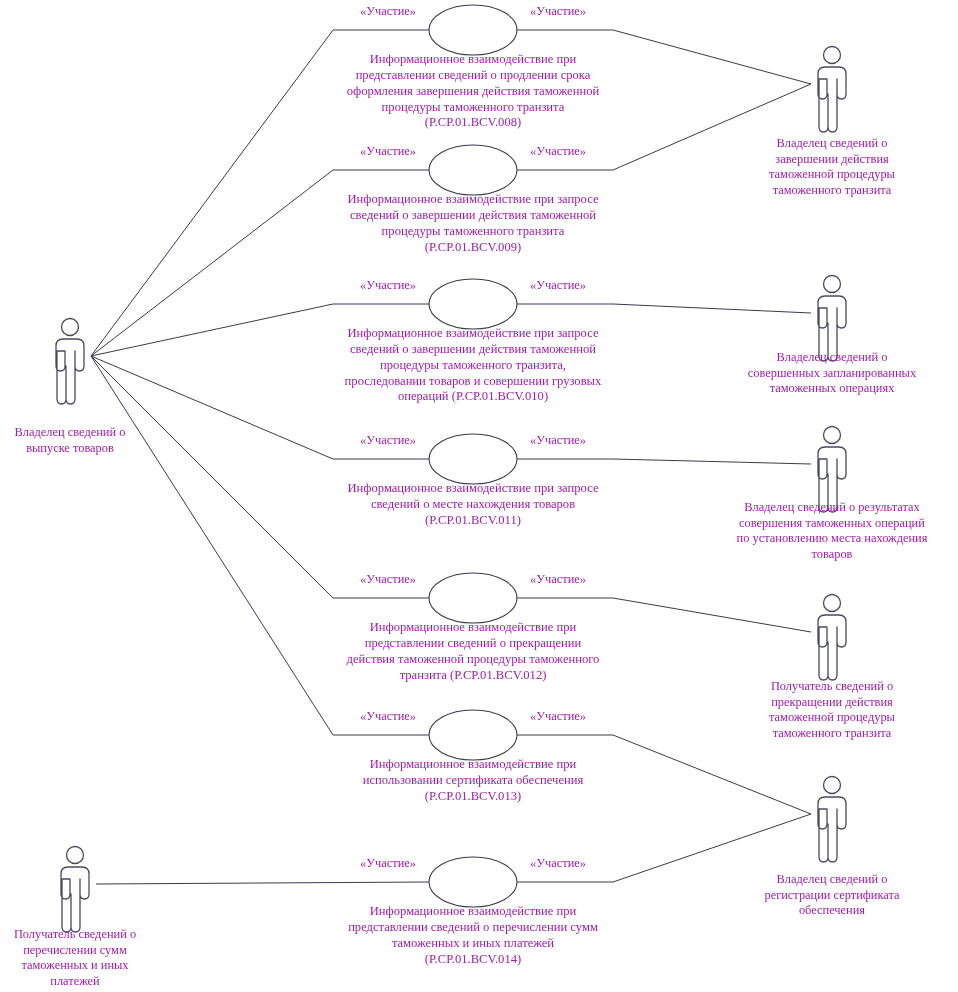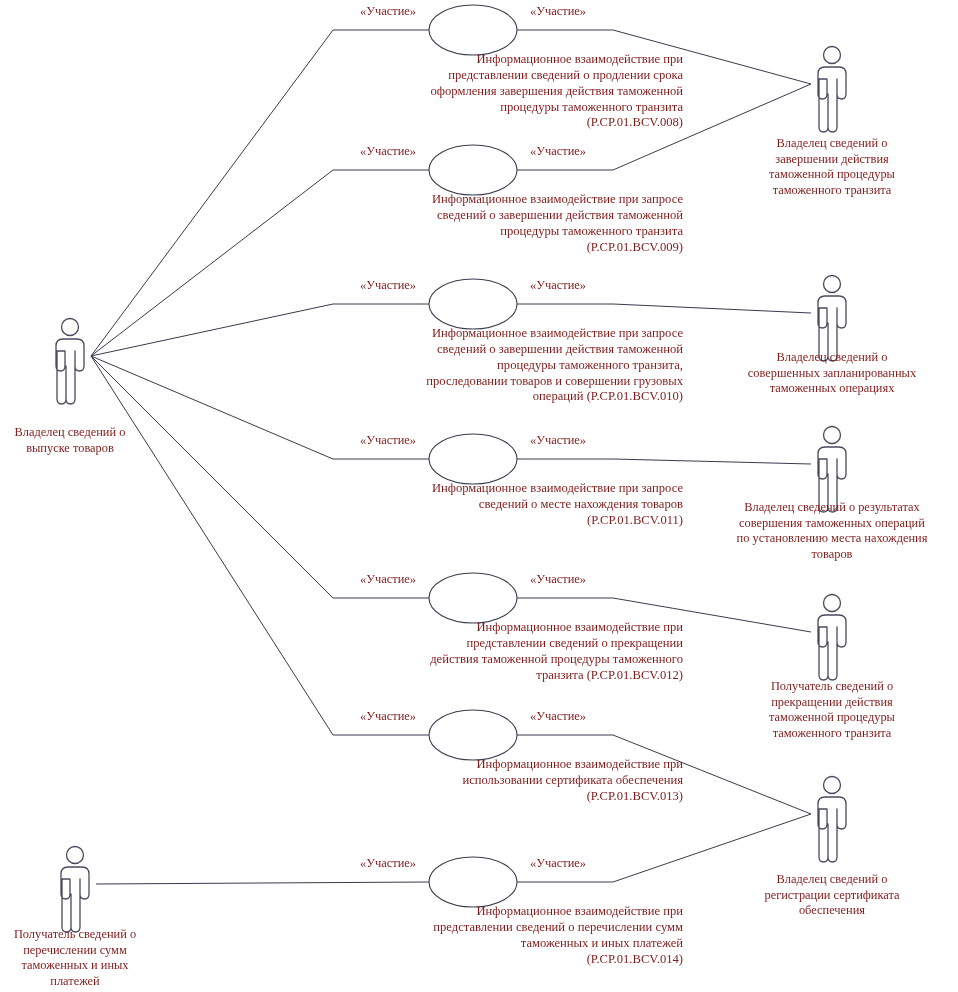--- a/index.html
+++ b/index.html
@@ -7,25 +7,25 @@
     width:958px;height:992px;overflow:hidden;
     font-family:"Liberation Serif","DejaVu Serif",serif;
     color:#1a1a2e;
   }
   #canvas{position:relative;width:958px;height:992px;}
   svg.layer{position:absolute;left:0;top:0;width:958px;height:992px;pointer-events:none;}
   .lbl{
     position:absolute;
     text-align:center;
     font-family:"Liberation Serif","DejaVu Serif",serif;
-    color:#7f1d1d;
+    color:#a21caf;
     line-height:1.26;
     white-space:pre-line;
   }
-  .uc-label{font-size:12.6px;text-align:right;}
+  .uc-label{font-size:12.6px;}
   .actor-label{font-size:12.4px;}
   .stereo{font-size:12.4px;}
   .edge{fill:none;stroke:#3a3a4e;stroke-width:1;}
   .ellipse{fill:#ffffff;stroke:#3a3a4e;stroke-width:1.1;}
   .actor-shape{fill:none;stroke:#4a4a5e;stroke-width:1.3;stroke-linejoin:round;stroke-linecap:round;}
 </style>
 </head>
 <body>
 
 <div id="canvas">

